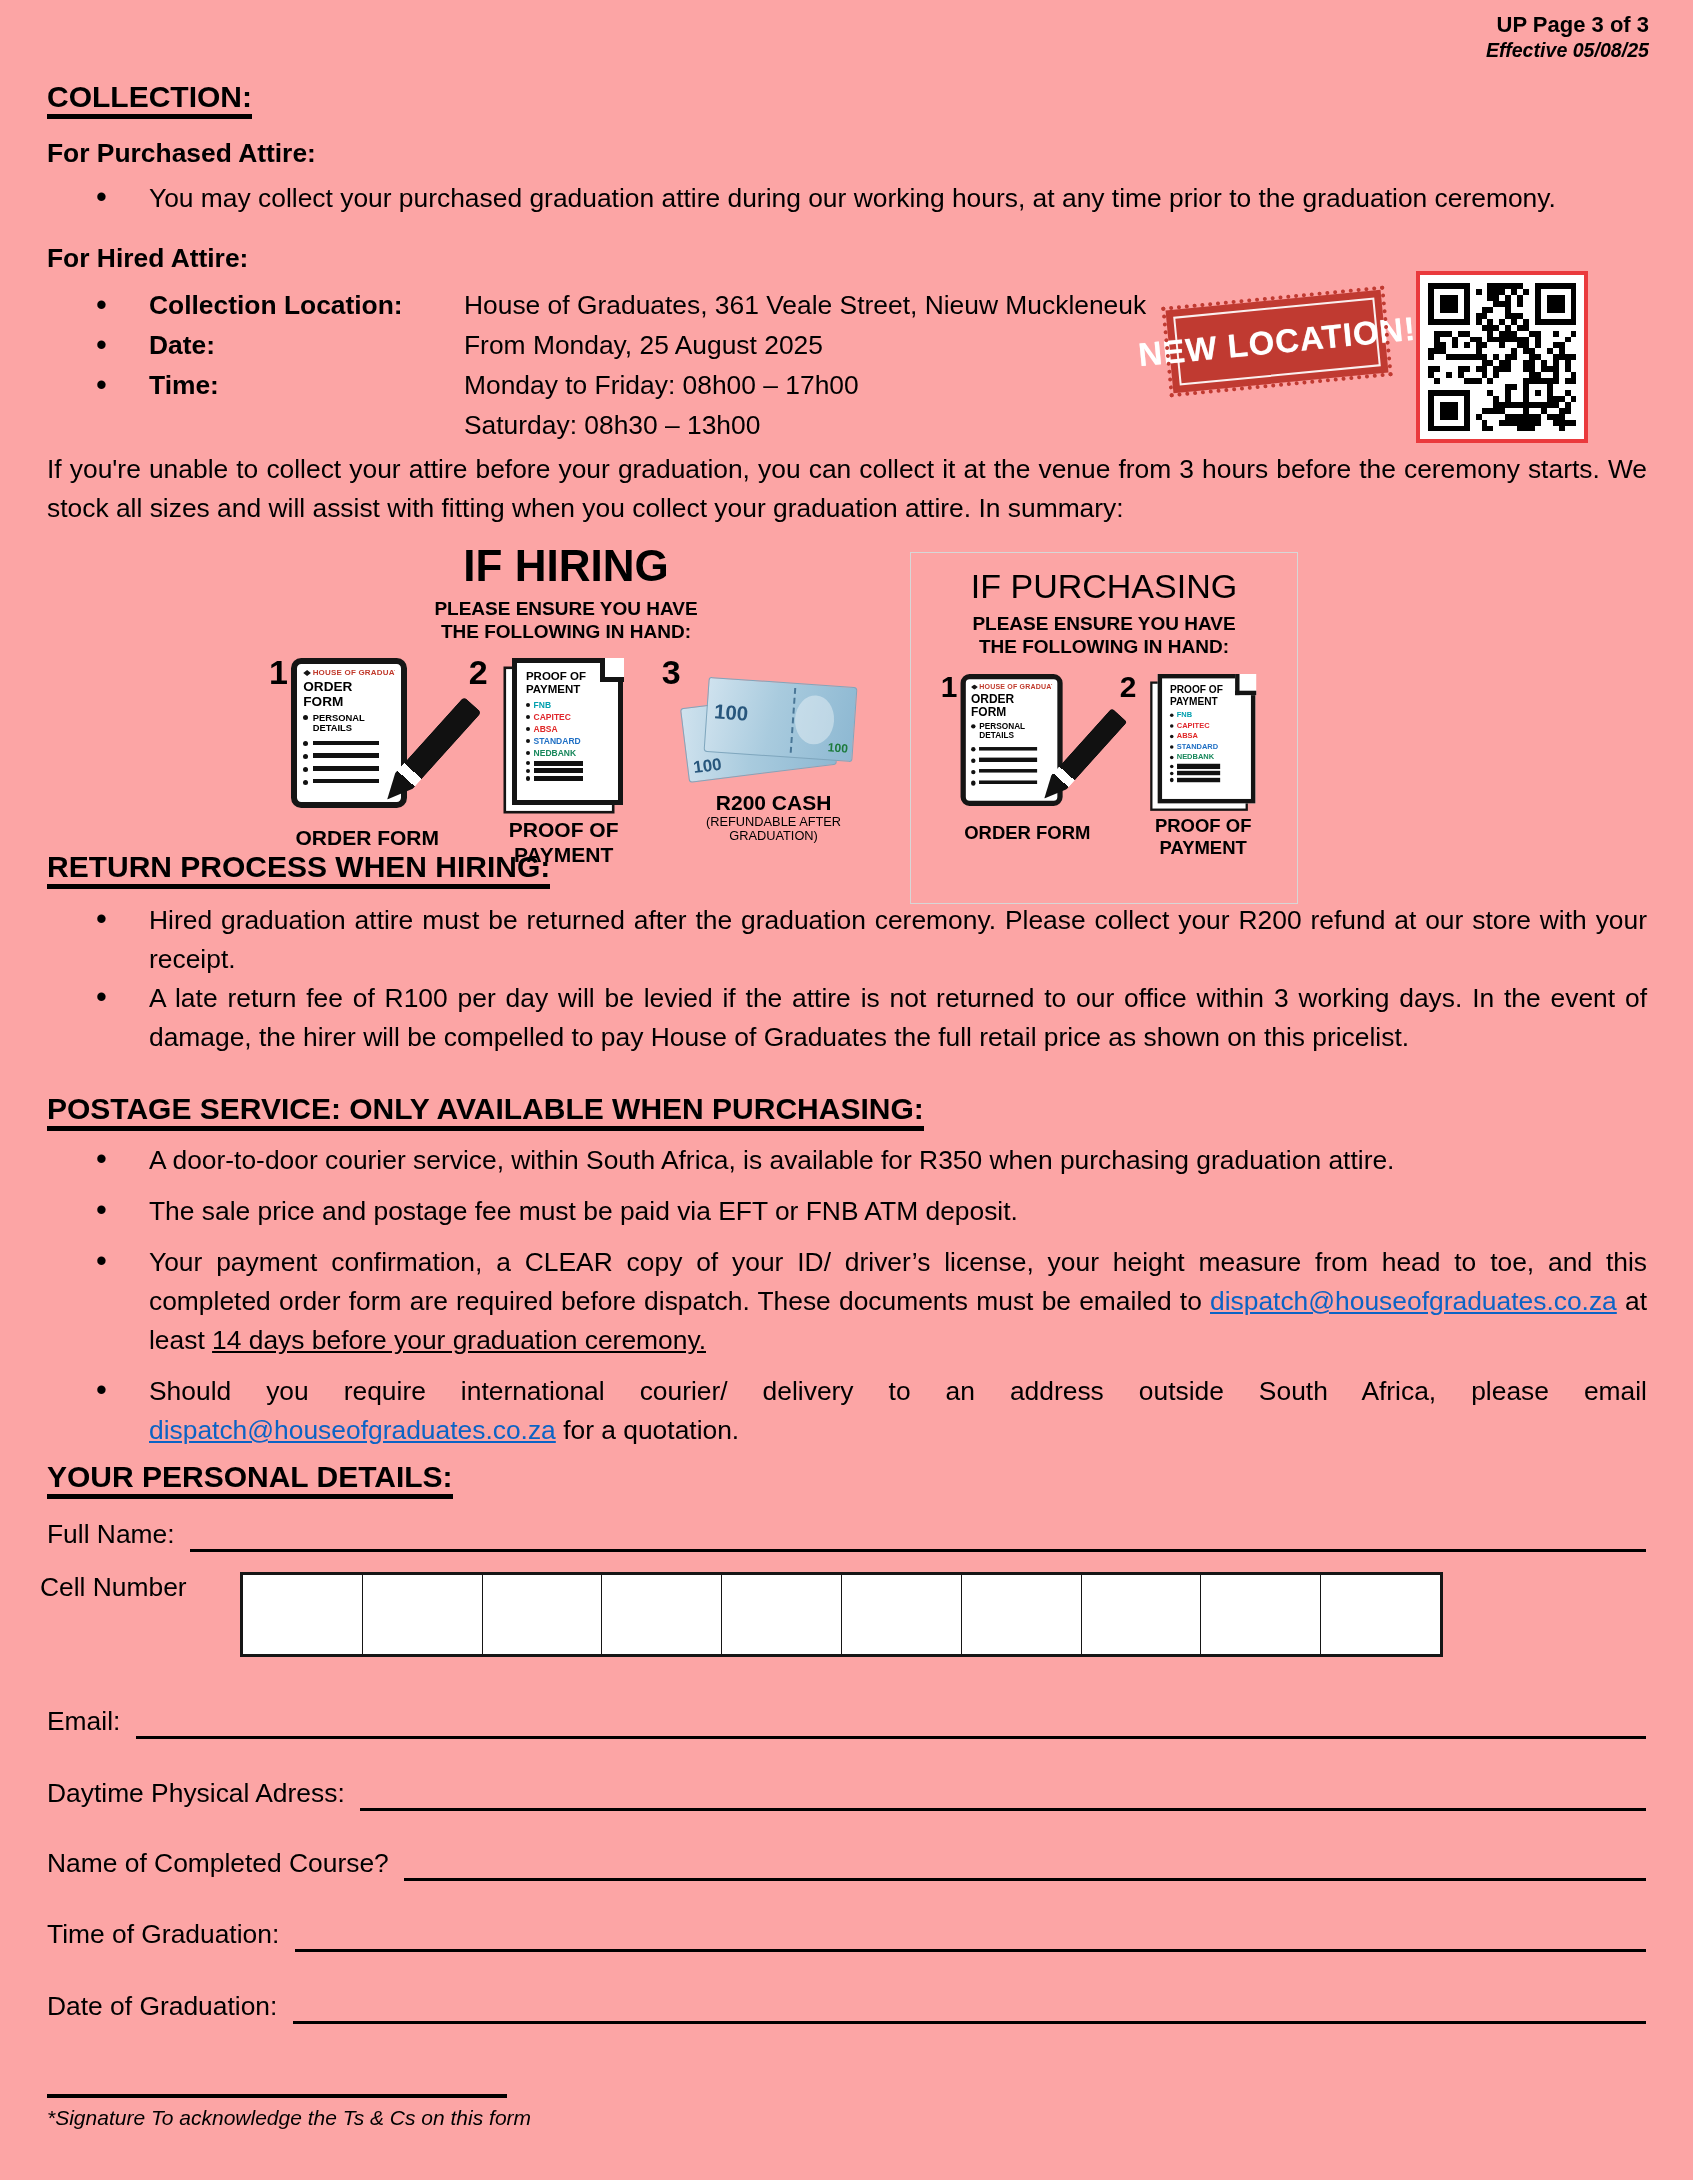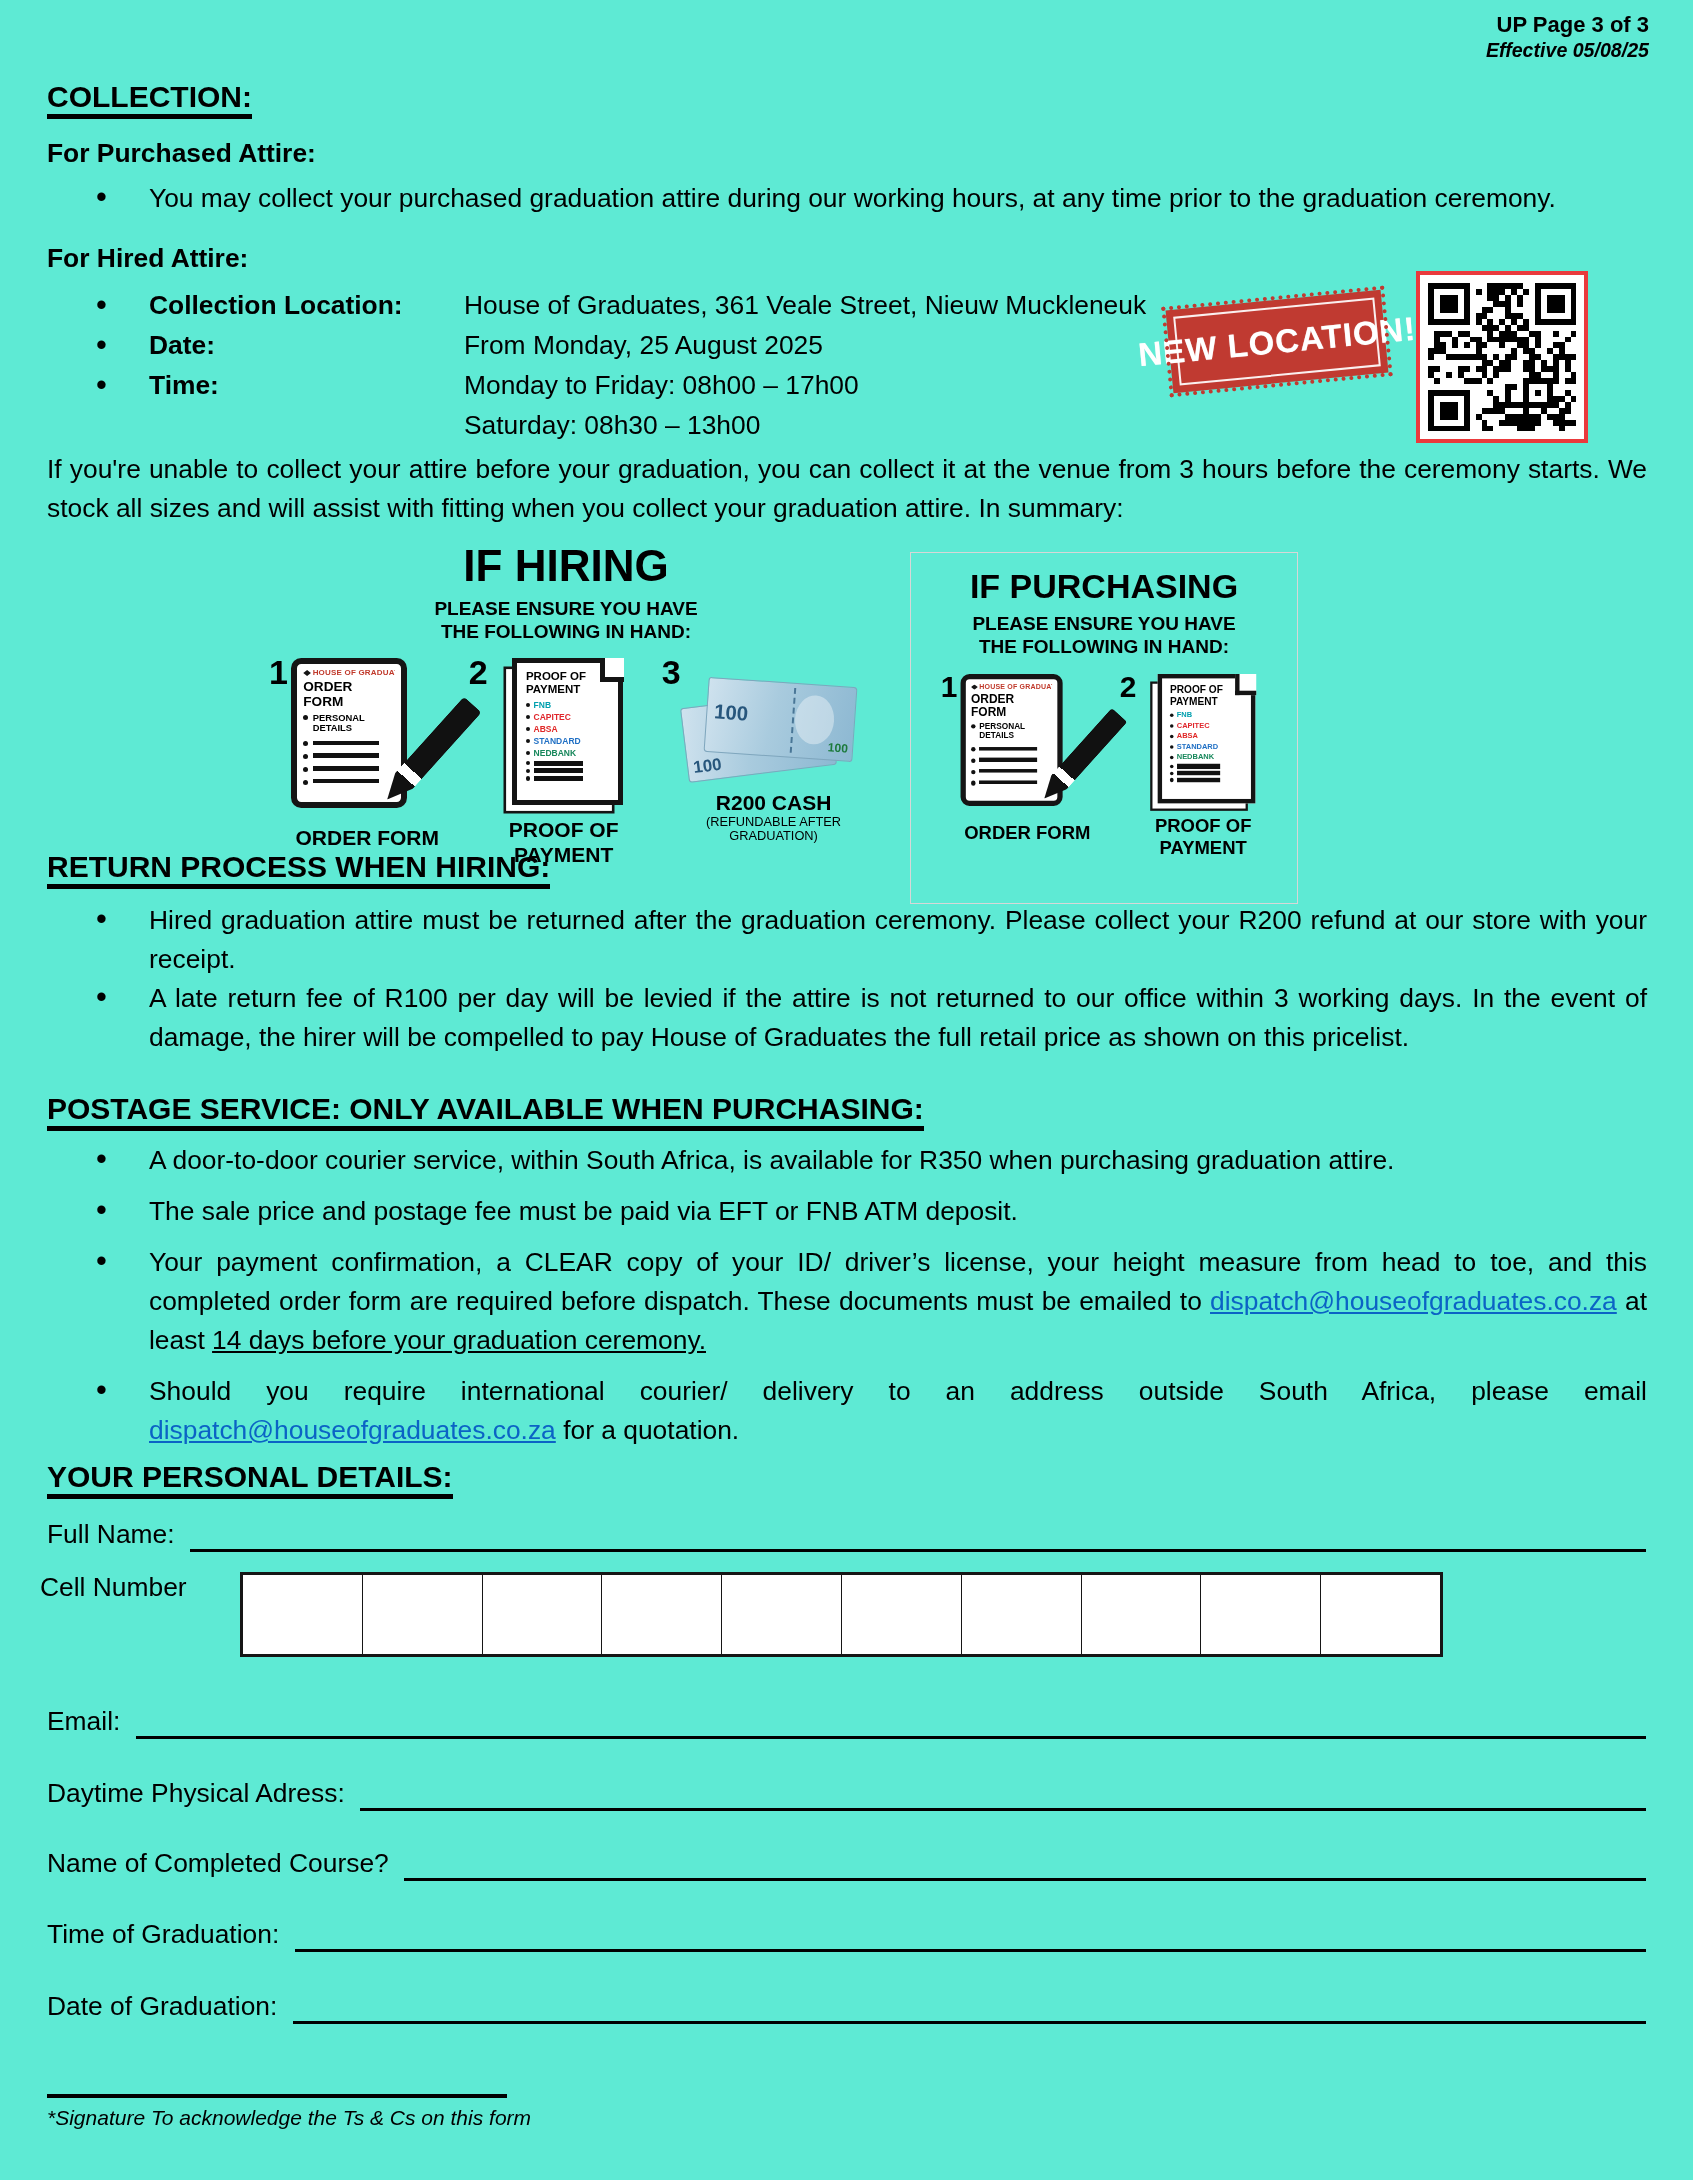--- a/index.html
+++ b/index.html
@@ -1,17 +1,17 @@
 <!DOCTYPE html>
 <html style="font-size:13.6px"><head>
 <meta charset="utf-8">
 <style>
   html,body{margin:0;padding:0;background:#fff}
   body{width:1693px;height:2181px;font-family:"Liberation Sans",sans-serif;color:#000;}
-  .page{position:relative;width:1693px;height:2181px;overflow:hidden;background:#5eead4}
+  .page{position:relative;width:1693px;height:2181px;overflow:hidden;background:#fca5a5}
   .abs{position:absolute}
 
   
   .hdr{position:absolute;top:12px;right:44px;text-align:right;line-height:25.6px}
   .hdr .pg{font-size:22px;font-weight:bold}
   .hdr .eff{font-size:19.6px;font-weight:bold;font-style:italic}
 
   
   .h1{font-size:30px;font-weight:bold;margin:0;line-height:37px}
   .h1 span{border-bottom:5.1px solid #000;padding-bottom:1px}
@@ -41,21 +41,21 @@
   .stamp .stxt{color:#fff;font-size:33px;font-weight:bold;letter-spacing:0.9px;white-space:nowrap;
     text-shadow:0 0 0.9px rgba(255,255,255,.6)}
 
   
   .qr{position:absolute;left:1416px;top:271px;width:172px;height:172px;border:4.3px solid #ea3a3d;
     background:#fff;padding:7.7px;box-sizing:border-box}
   .qr svg{width:100%;height:100%;display:block;shape-rendering:crispEdges}
 
   
   .g-title-h{font-size:44px;font-weight:900;line-height:48px;letter-spacing:0}
-  .g-title-p{font-size:34px;font-weight:700;line-height:39px}
+  .g-title-p{font-size:34px;font-weight:400;line-height:39px}
   .g-sub{font-size:19px;font-weight:bold;line-height:23px;margin-top:6.8px}
   .g-items{display:flex;justify-content:center;align-items:flex-start;margin-top:15.3px}
   .g-item{display:flex;align-items:flex-start}
   .g-num{font-size:34px;font-weight:900;line-height:34px;margin-right:3.4px;position:relative;top:-3.4px}
   .g-col{display:flex;flex-direction:column;align-items:center}
   .g-cap{font-size:21px;font-weight:800;line-height:25px;margin-top:12px;text-align:center}
   .g-cap-sub{font-size:12.8px;font-weight:400;line-height:14.5px;text-align:center}
 
   
   .clip-wrap{position:relative;width:152px;height:155px}

